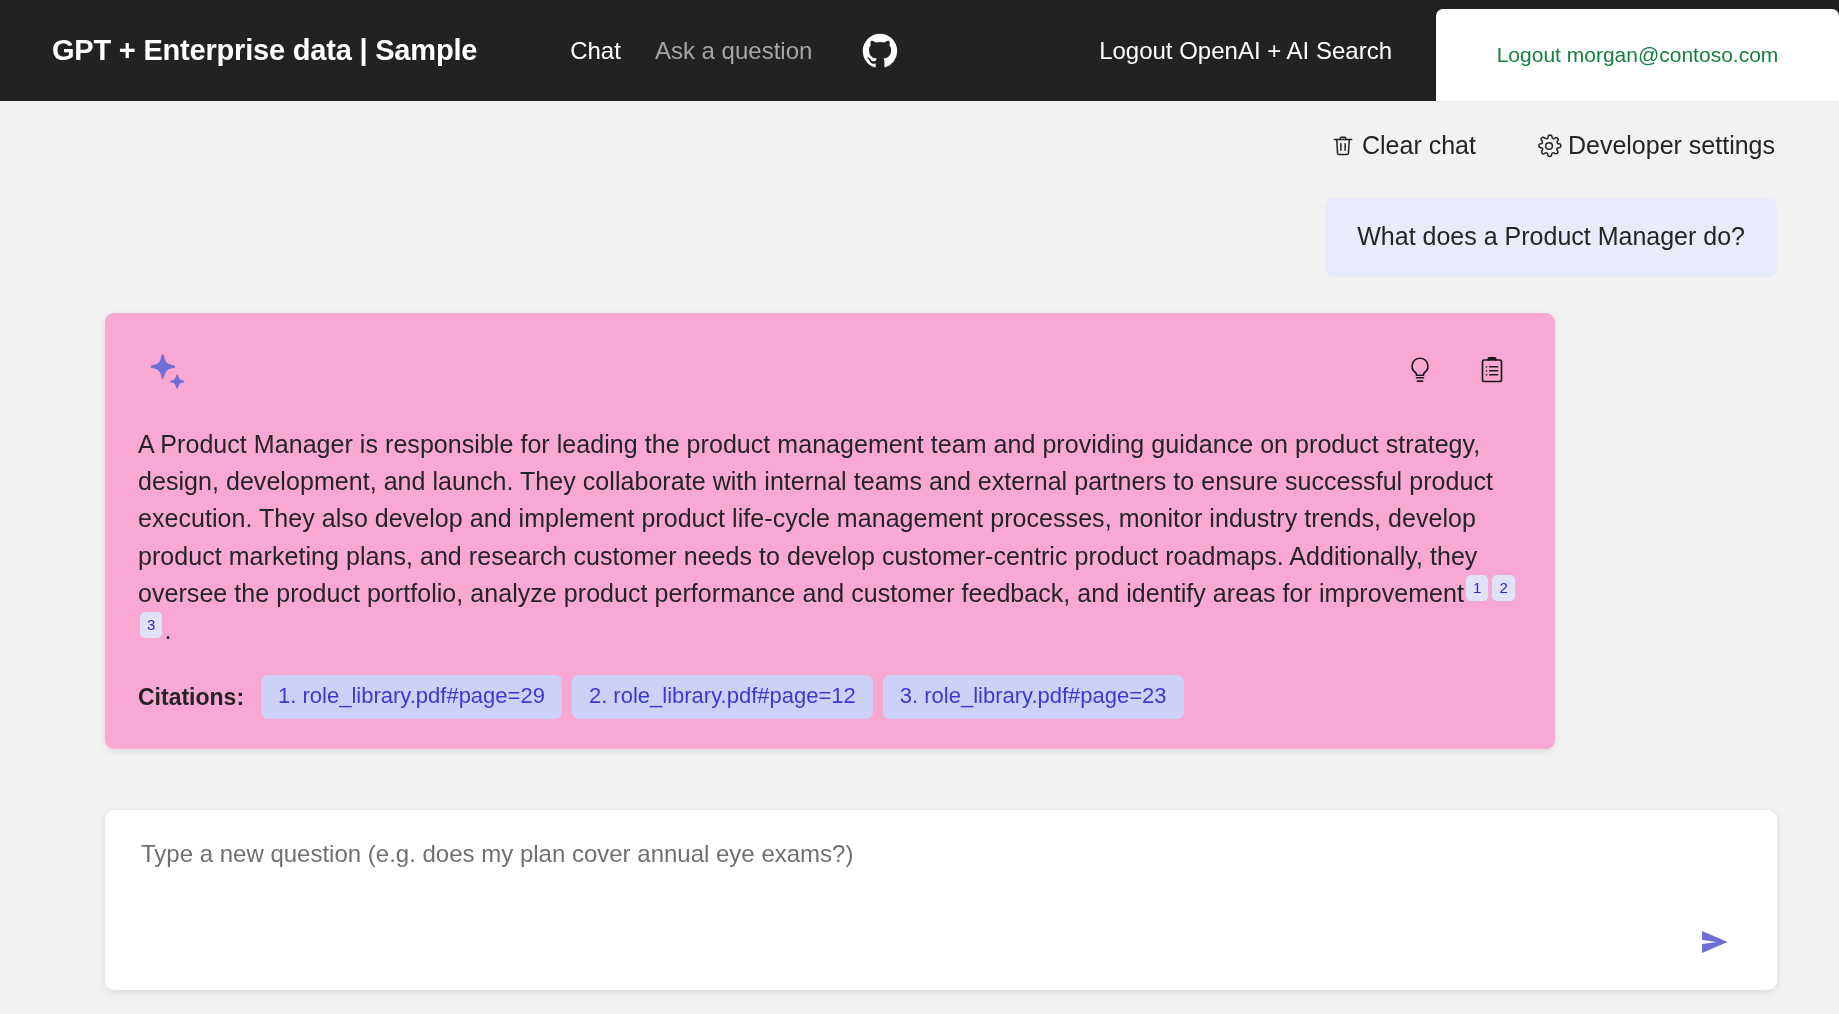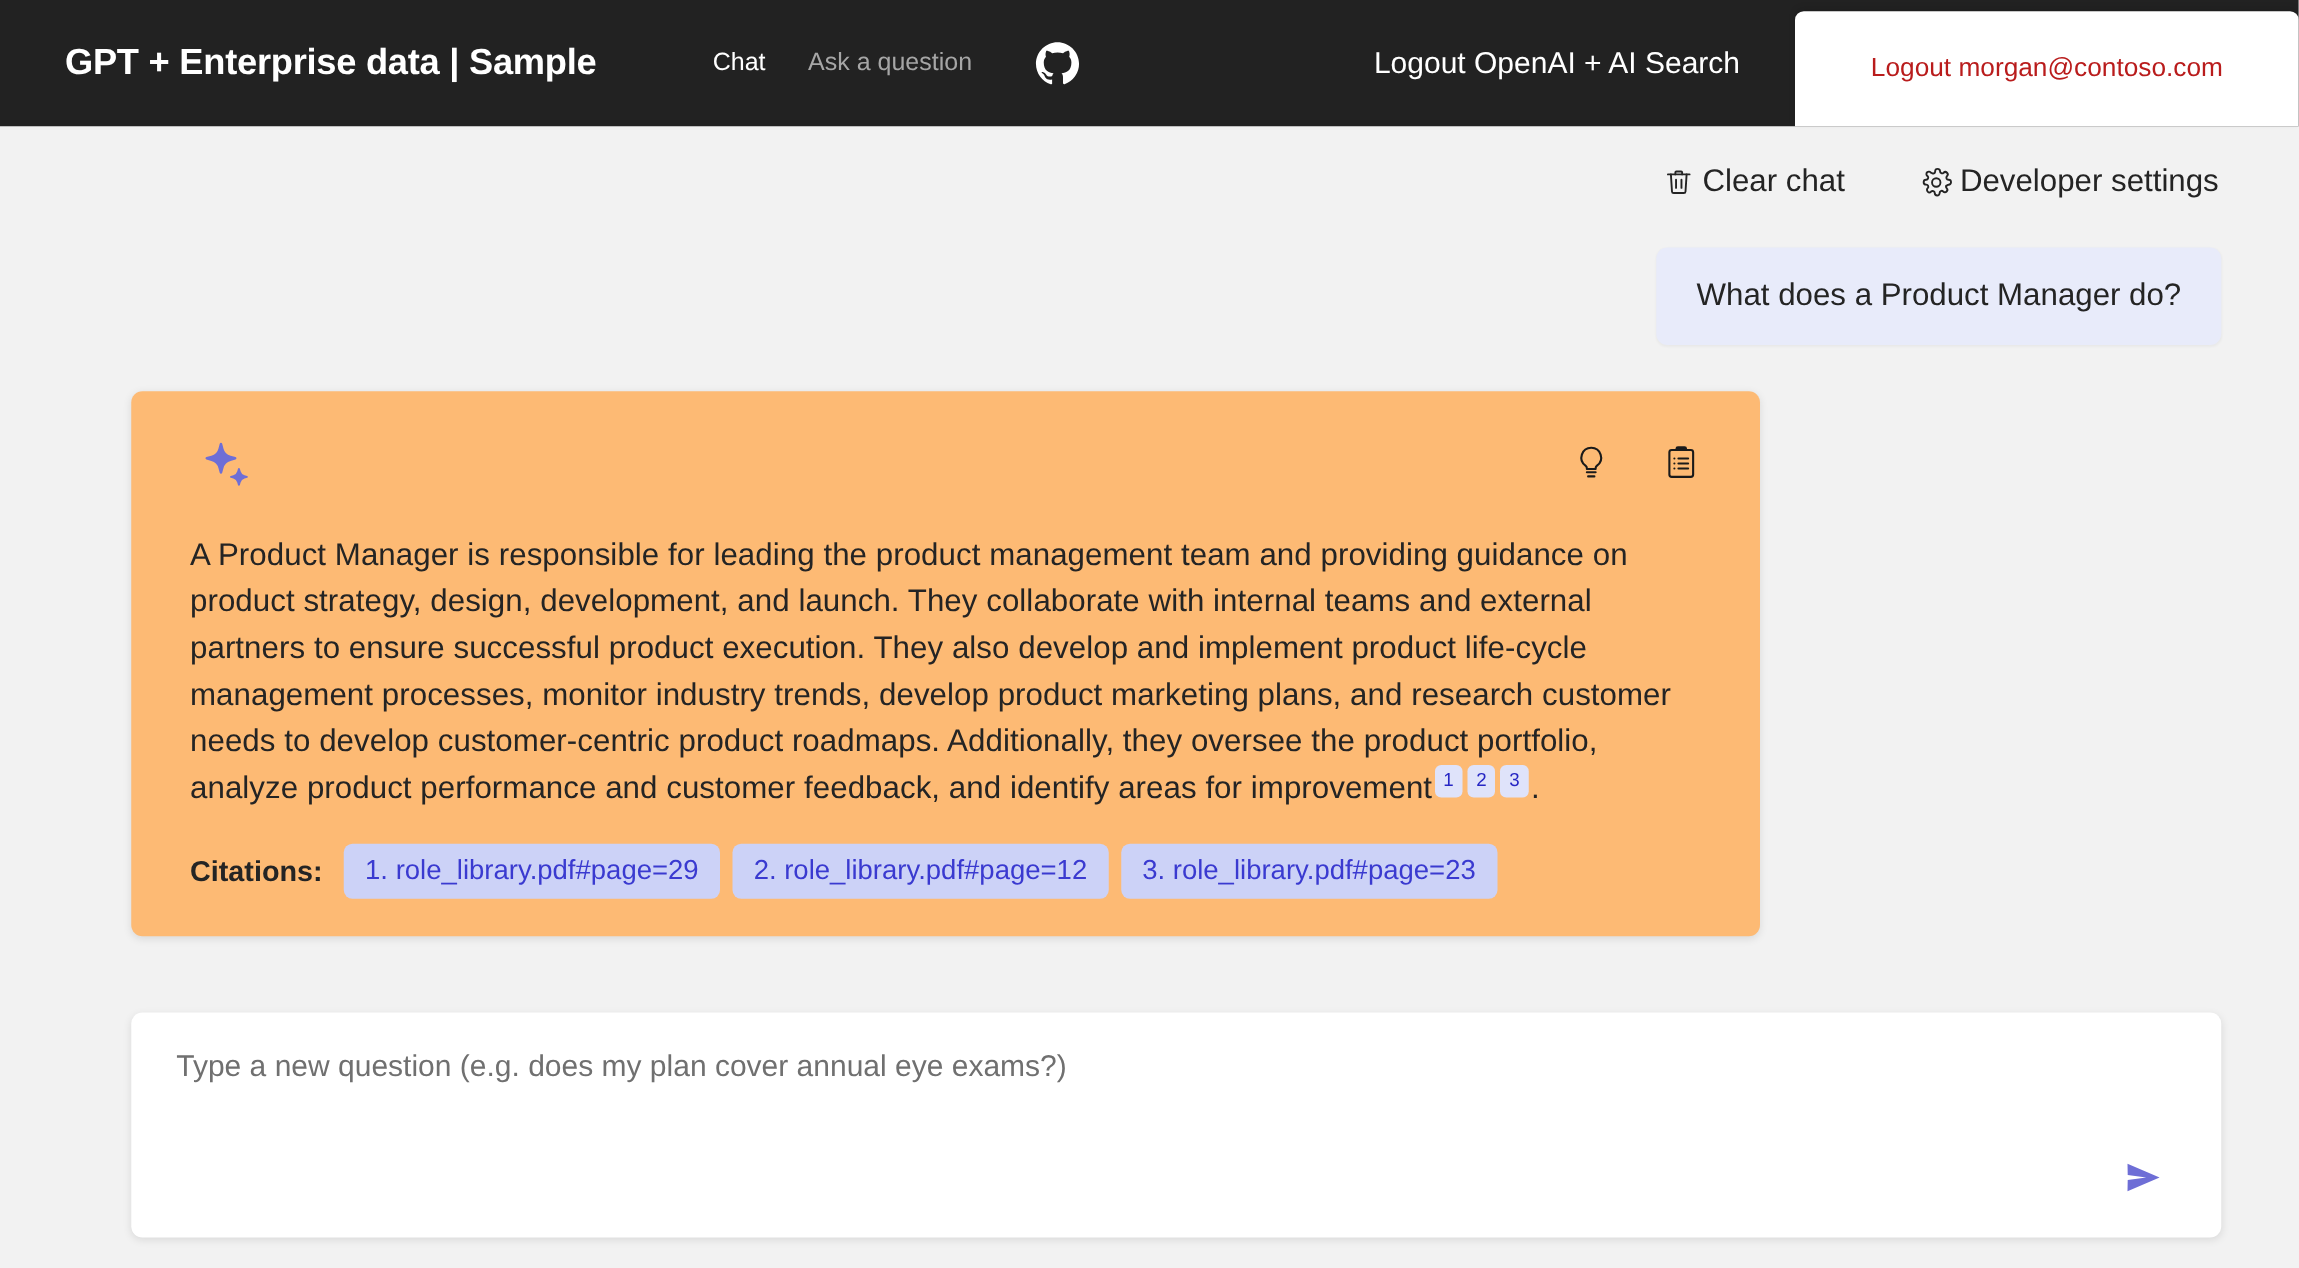--- a/index.html
+++ b/index.html
@@ -47,21 +47,21 @@
   }
 
   .header-nav {
     display: flex;
     align-items: center;
     gap: 34px;
     margin-left: 93px;
   }
 
   .nav-link {
-    font-size: 20px;
+    font-size: 24px;
     color: #ffffff;
     white-space: nowrap;
     text-decoration: none;
     cursor: pointer;
   }
 
   .nav-link.dim {
     color: #a6a6a6;
   }
 
@@ -85,21 +85,21 @@
 
   .header-subtitle {
     font-size: 24px;
     color: #ffffff;
     white-space: nowrap;
     margin-right: 44px;
   }
 
   .logout-button {
     background: #ffffff;
-    color: #b91c1c;
+    color: #15803d;
     font-size: 21px;
     border: none;
     border-radius: 7px 7px 0 0;
     height: 92px;
     min-width: 403px;
     padding: 0 24px;
     display: flex;
     align-items: center;
     justify-content: center;
     cursor: pointer;
@@ -172,24 +172,24 @@
   }
 
   
   .answer-row {
     display: flex;
     justify-content: flex-start;
     margin-top: 37px;
   }
 
   .answer-card {
-    background: #fdba74;
+    background: #f9a8d4;
     border-radius: 9px;
-    width: 1303px;
-    padding: 36px 38px 30px 47px;
+    width: 1450px;
+    padding: 36px 38px 30px 33px;
     box-shadow: 0 2px 7px rgba(0,0,0,0.10);
     position: relative;
   }
 
   .answer-header {
     display: flex;
     align-items: flex-start;
     justify-content: space-between;
     height: 52px;
   }

